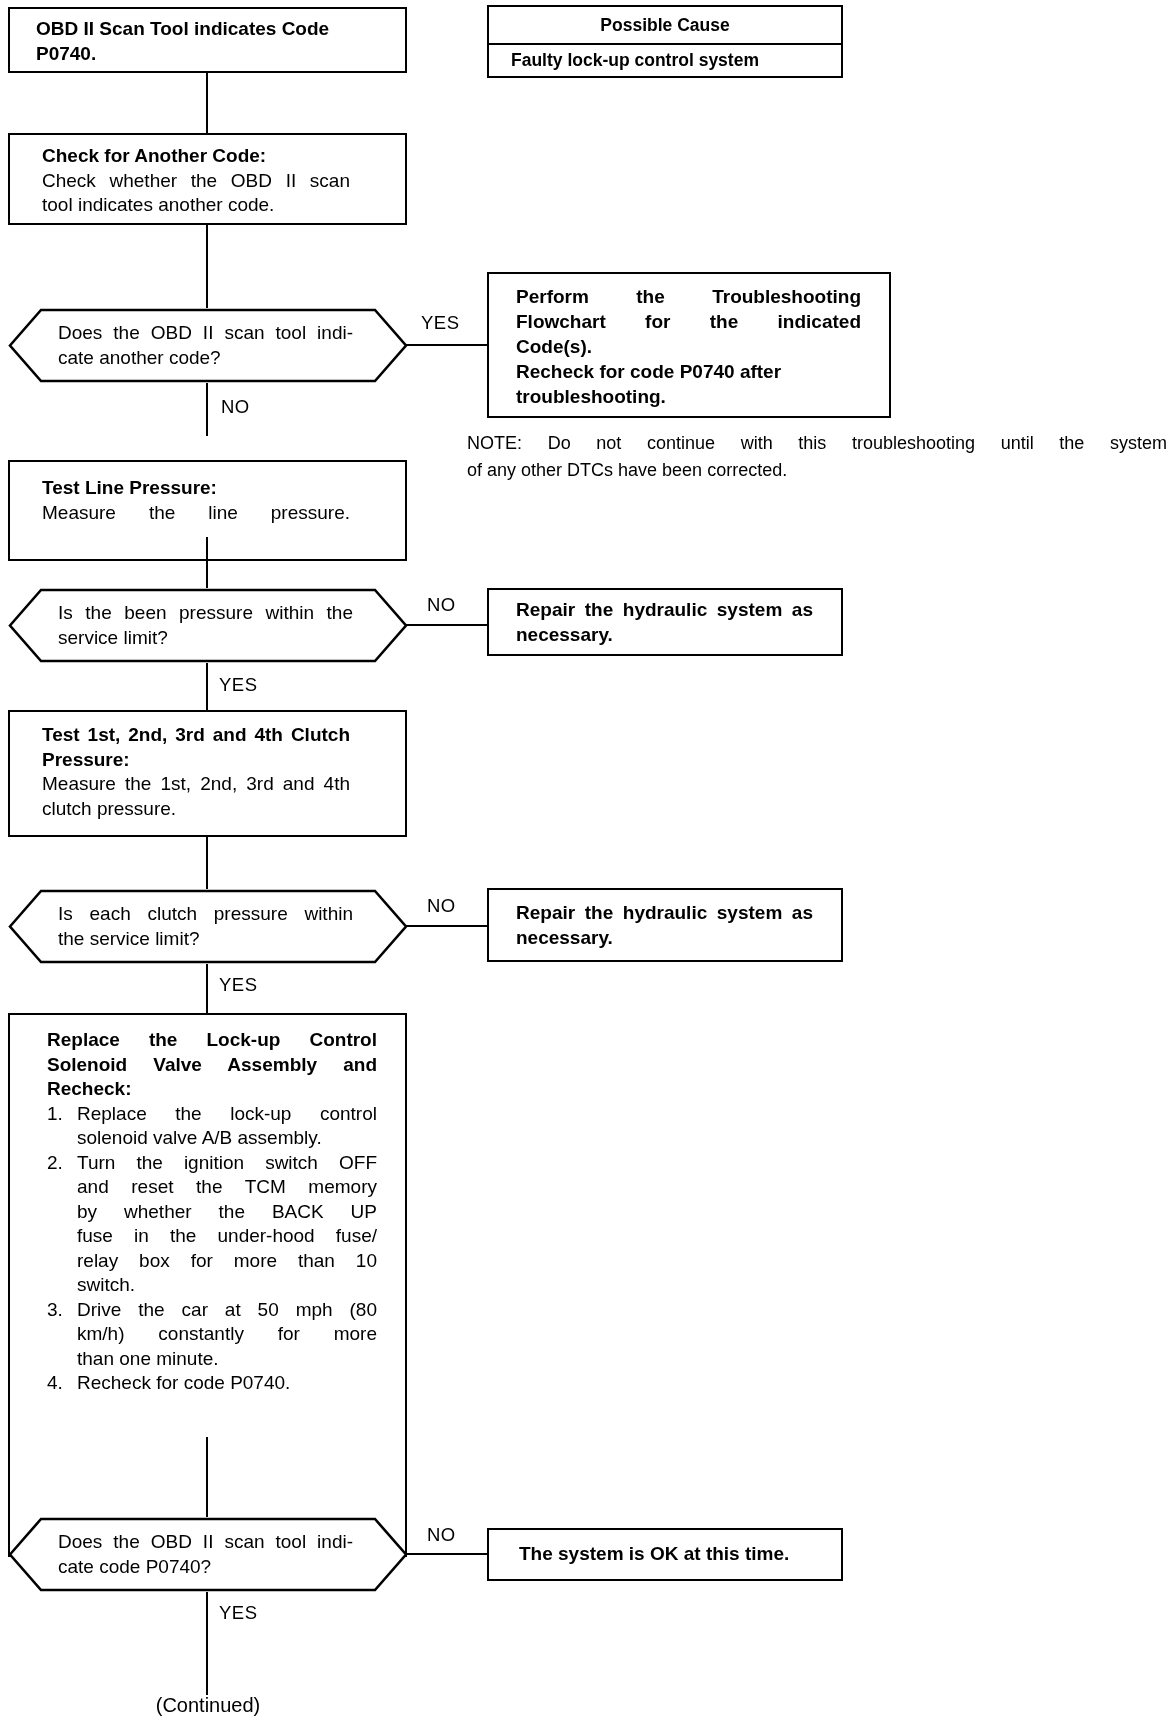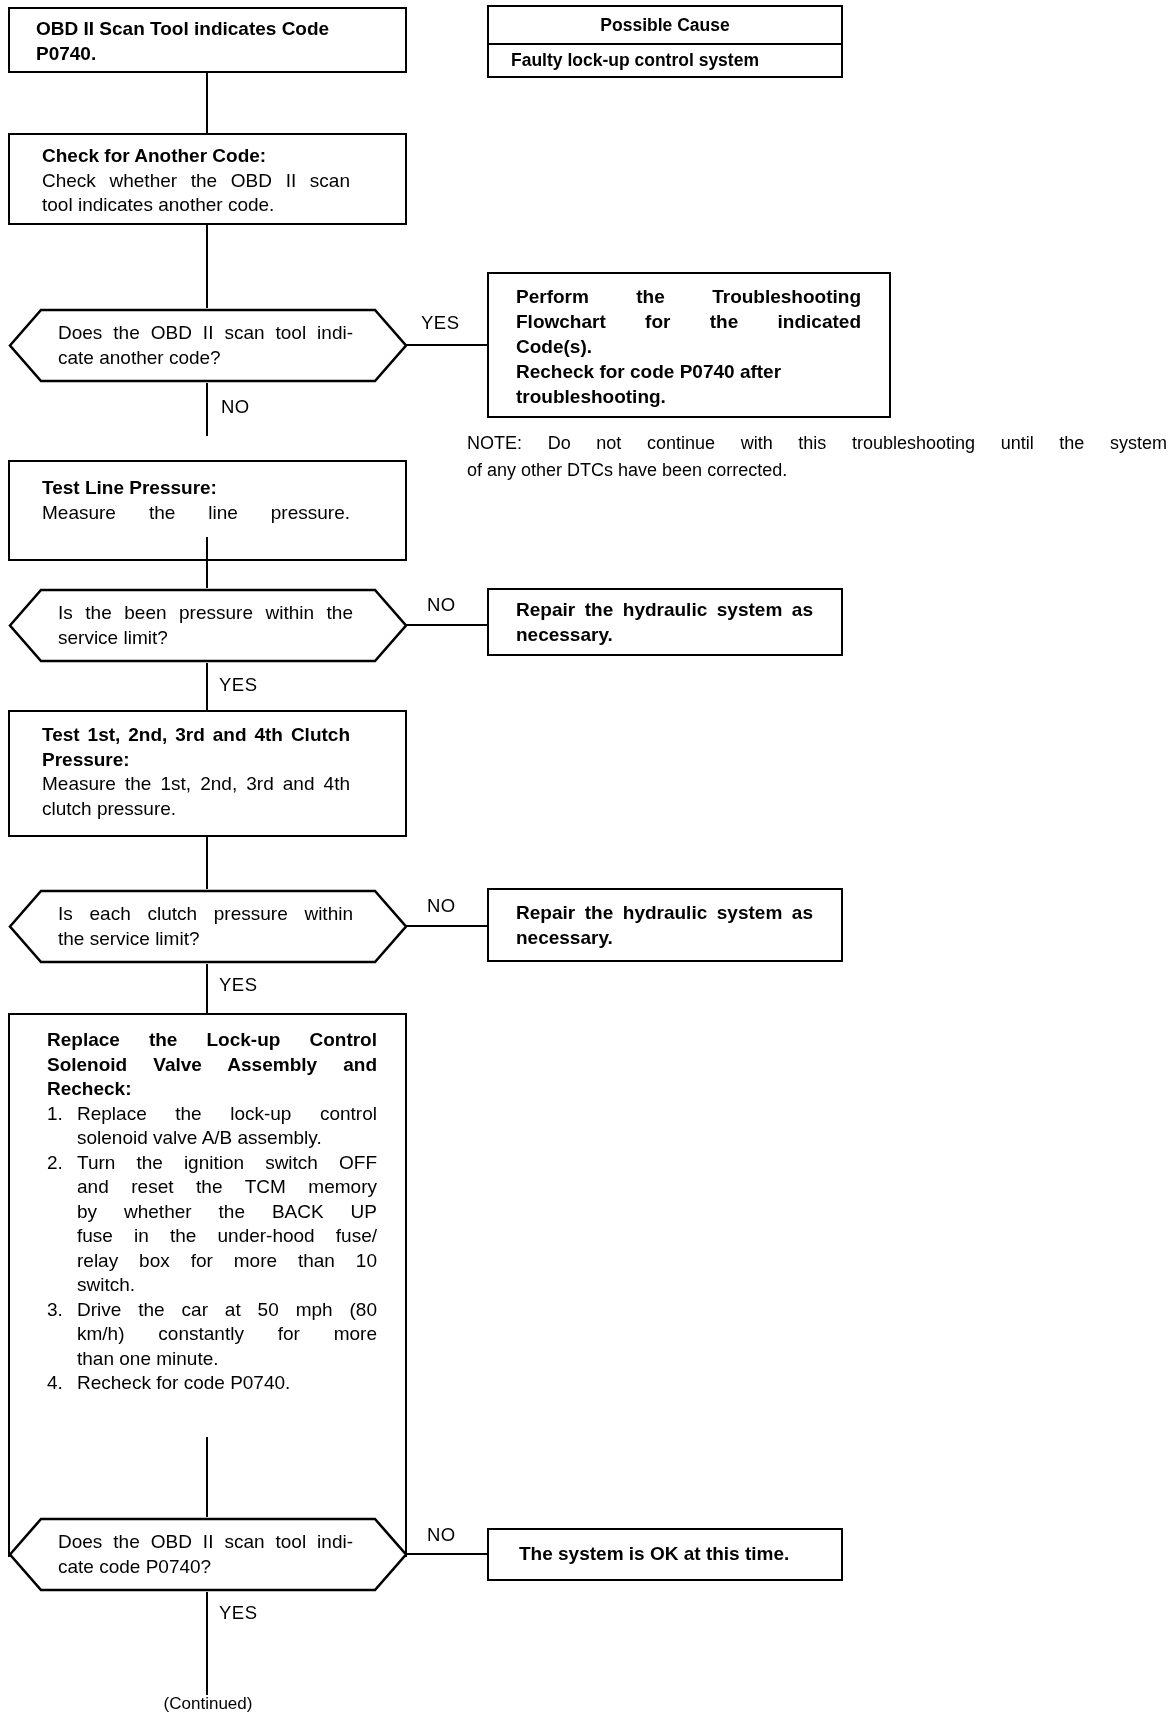--- a/index.html
+++ b/index.html
@@ -29,21 +29,21 @@
     font-size:17.5px; font-weight:bold; border-bottom:2.5px solid #000;
   }
   .tbl-r {
     height:31px; display:flex; align-items:center; padding-left:22px;
     font-size:17.5px; font-weight:bold;
   }
   .pad-std { padding:9px 55px 0 32px; }
   .item { display:flex; }
   .item .num { flex:none; width:30px; }
   .note-block { position:absolute; font-size:18px; line-height:27px; }
-  .continued { position:absolute; font-size:17px; text-align:center; }
+  .continued { position:absolute; font-size:20px; text-align:center; }
   .okline { display:flex; align-items:center; height:100%; }
 </style>
 </head>
 <body>
 
 <div id="canvas">
 
   <div class="bx" style="left:8px;top:7px;width:399px;height:66px;padding:8px 45px 0 26px;">
     <div class="ln b">OBD II Scan Tool indicates Code</div>
     <div class="ln b">P0740.</div>

